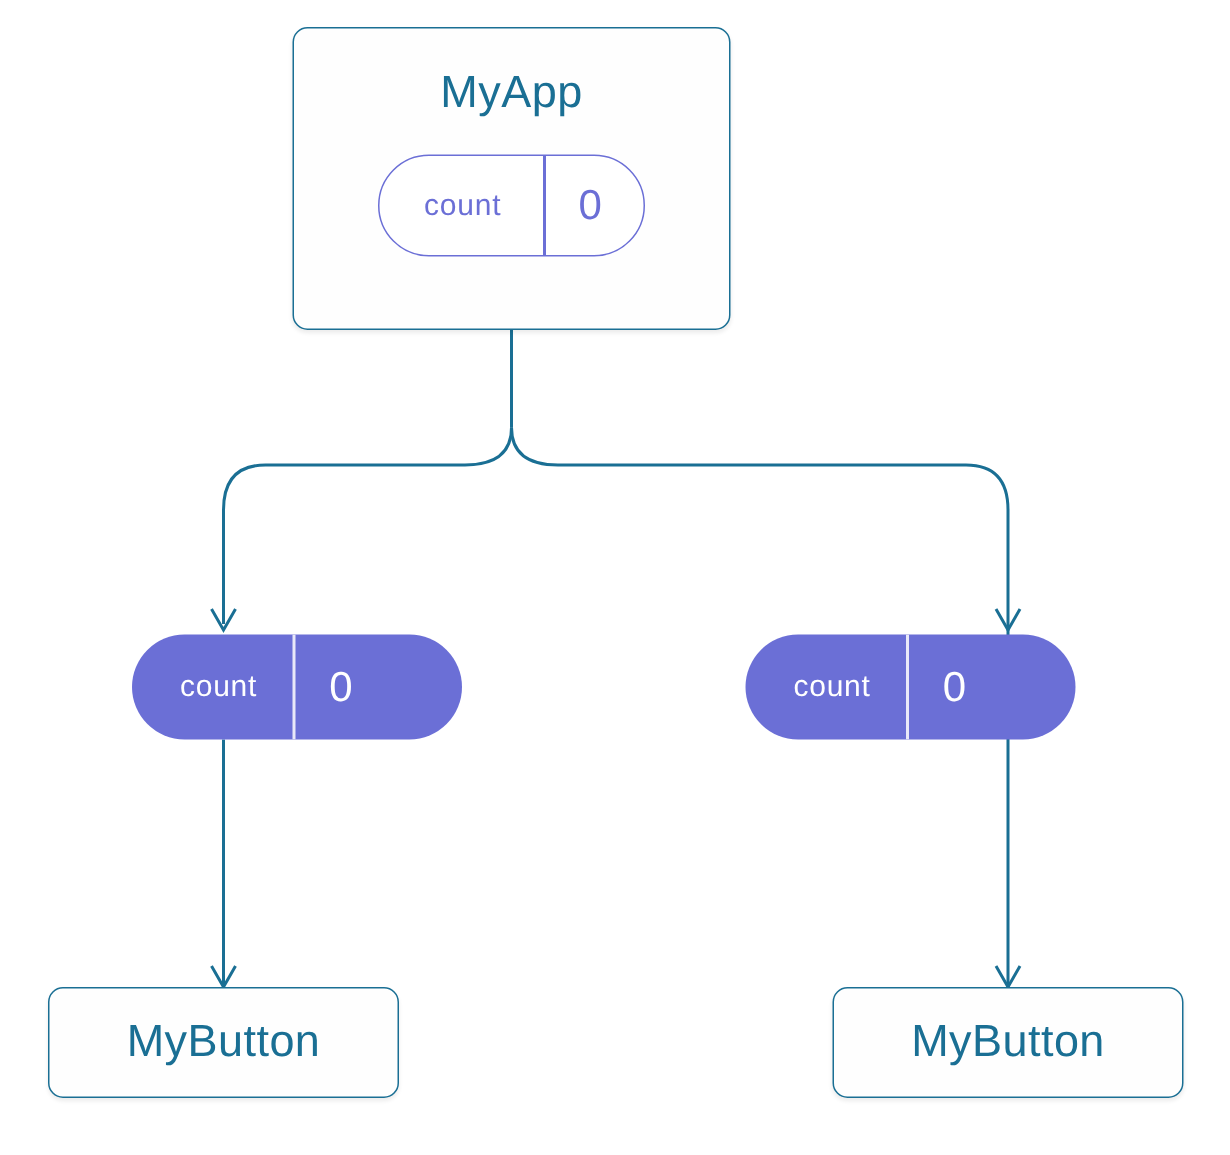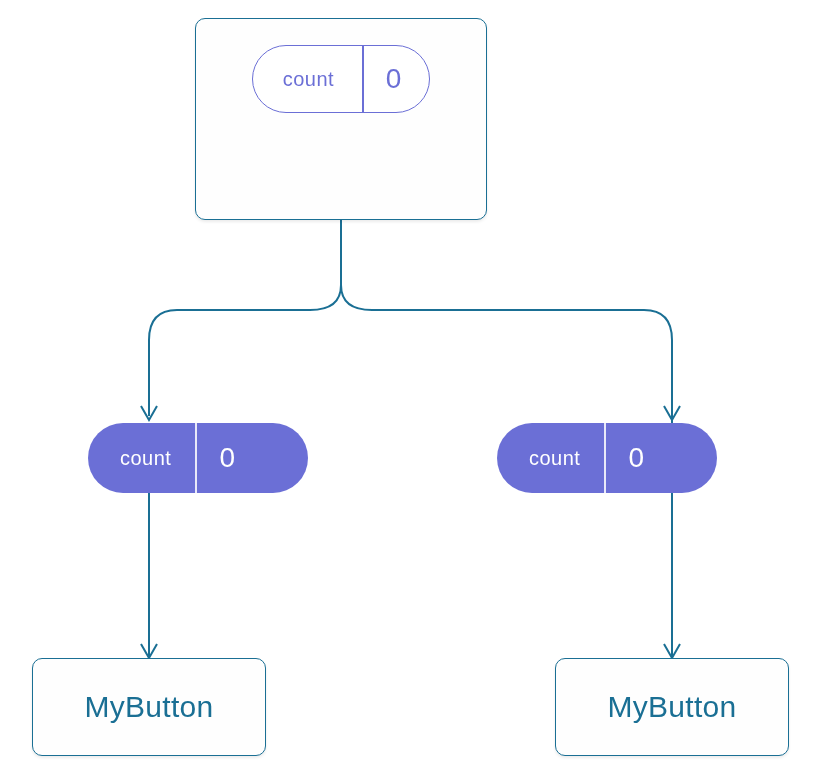--- a/index.html
+++ b/index.html
@@ -86,21 +86,21 @@
   .pill-solid .pill-right { padding: 0 30px 0 22px; }
   .pill-solid .pill-divider {
     width: 2px;
     background: rgba(255,255,255,0.85);
   }
   .pill-left-col { left: 88px; top: 423px; }
   .pill-right-col { left: 497px; top: 423px; }
   .btn-box {
     position: absolute;
     width: 234px;
-    height: 98px;
+    height: 74px;
   }
   .btn-left { left: 32px; top: 658px; }
   .btn-right { left: 555px; top: 658px; }
   .connectors {
     position: absolute;
     left: 0; top: 0;
     width: 820px; height: 770px;
     pointer-events: none;
   }
 </style>
@@ -119,20 +119,21 @@
     <path d="M 149 493 L 149 658"></path>
 
     <path d="M 141 406 L 149 420 L 157 406"></path>
     <path d="M 664 406 L 672 420 L 680 406"></path>
     <path d="M 141 644 L 149 658 L 157 644"></path>
     <path d="M 664 644 L 672 658 L 680 644"></path>
   </g>
 </svg>
 
 <div class="node-box myapp">
+  <div class="node-title">MyApp</div>
   <div class="pill pill-light">
     <div class="pill-left">count</div>
     <div class="pill-divider"></div>
     <div class="pill-right">0</div>
   </div>
 </div>
 
 <div class="pill pill-solid pill-left-col">
   <div class="pill-left">count</div>
   <div class="pill-divider"></div>

